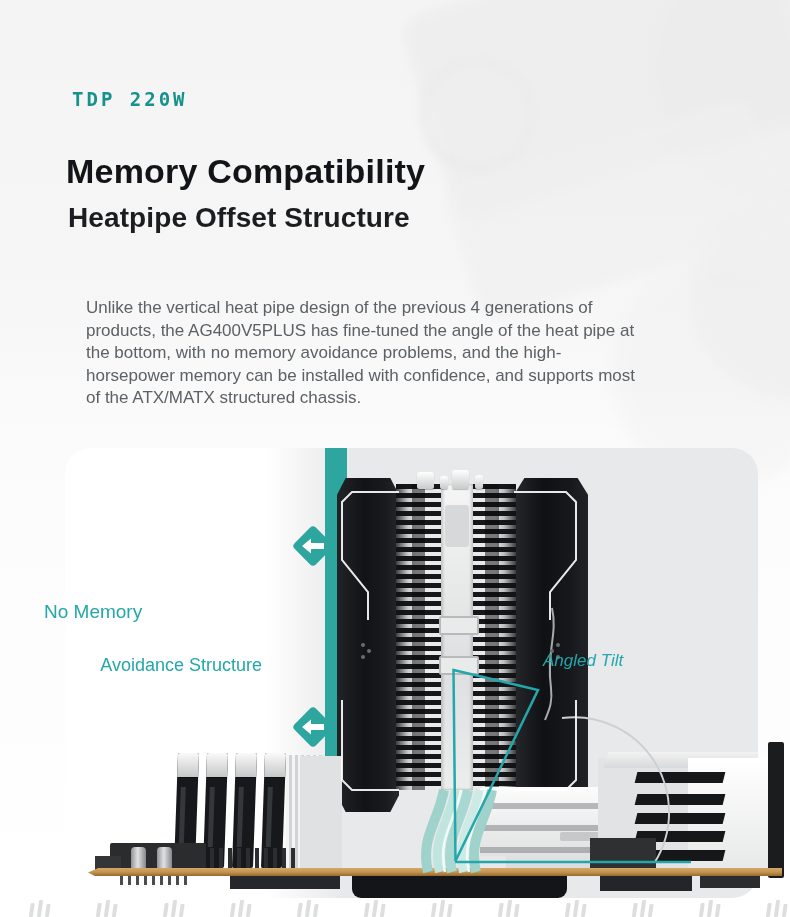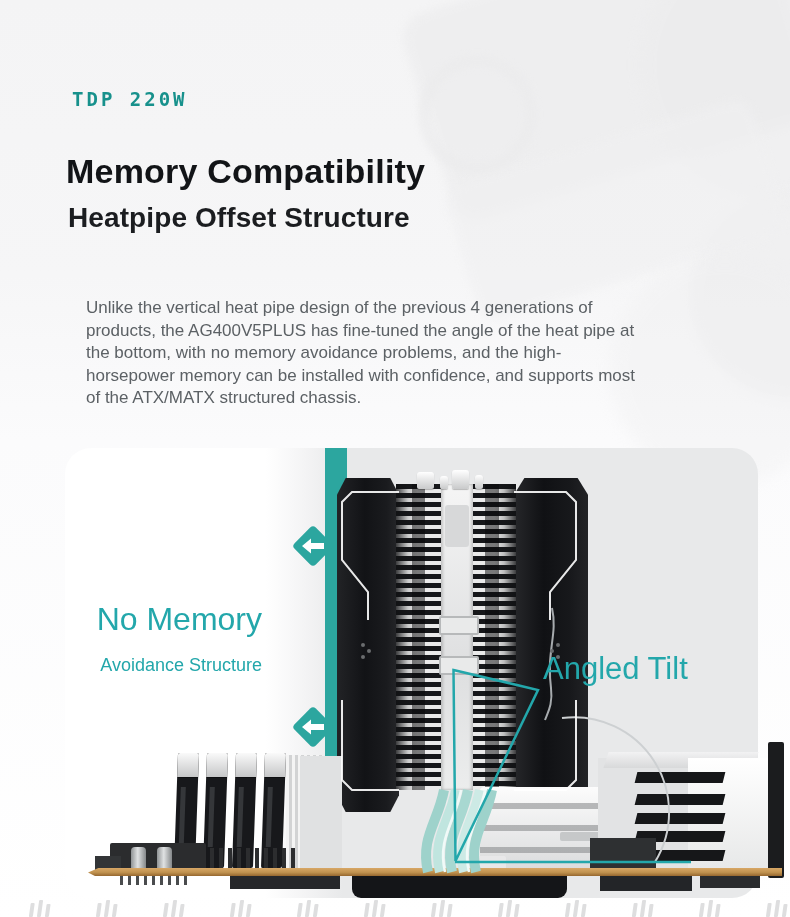--- a/index.html
+++ b/index.html
@@ -121,23 +121,23 @@
     clip-path:polygon(0 55%,1.5% 0,100% 0,100% 100%,1% 100%);}
   .under1{position:absolute;left:230px;top:876px;width:110px;height:13px;background:#26272a;}
   .under2{position:absolute;left:352px;top:876px;width:215px;height:22px;background:#141518;border-radius:0 0 9px 9px;}
   .under3{position:absolute;left:600px;top:876px;width:92px;height:15px;background:#232528;}
   .under4{position:absolute;left:120px;top:876px;width:70px;height:9px;
     background:repeating-linear-gradient(90deg,#4a4c4e 0 3px,transparent 3px 8px);}
   .under5{position:absolute;left:700px;top:876px;width:60px;height:12px;background:#2a2c2e;}
 
   
   .lbl{position:absolute;color:var(--accent-teal);font-weight:400;}
-  .lbl-nomem{left:60px;top:601px;width:202px;text-align:right;font-size:32px;}
+  .lbl-nomem{left:44px;top:601px;width:202px;font-size:19px;}
   .lbl-avoid{left:60px;top:655px;width:202px;text-align:right;font-size:18px;}
-  .lbl-tilt{left:543px;top:651px;font-size:31px;}
+  .lbl-tilt{left:543px;top:651px;font-size:17px;font-style:italic;}
 
   svg.overlay{position:absolute;left:0;top:0;pointer-events:none;}
 
   
   .pin-row{position:absolute;left:0;top:898px;width:790px;height:19px;}
   .pin-cluster{position:absolute;top:2px;display:flex;gap:4px;transform:skewX(-8deg);opacity:.8;}
   .pin-cluster i{display:block;width:4px;background:#d6d7d8;border-radius:1px;}
 </style>
 </head>
 <body>

